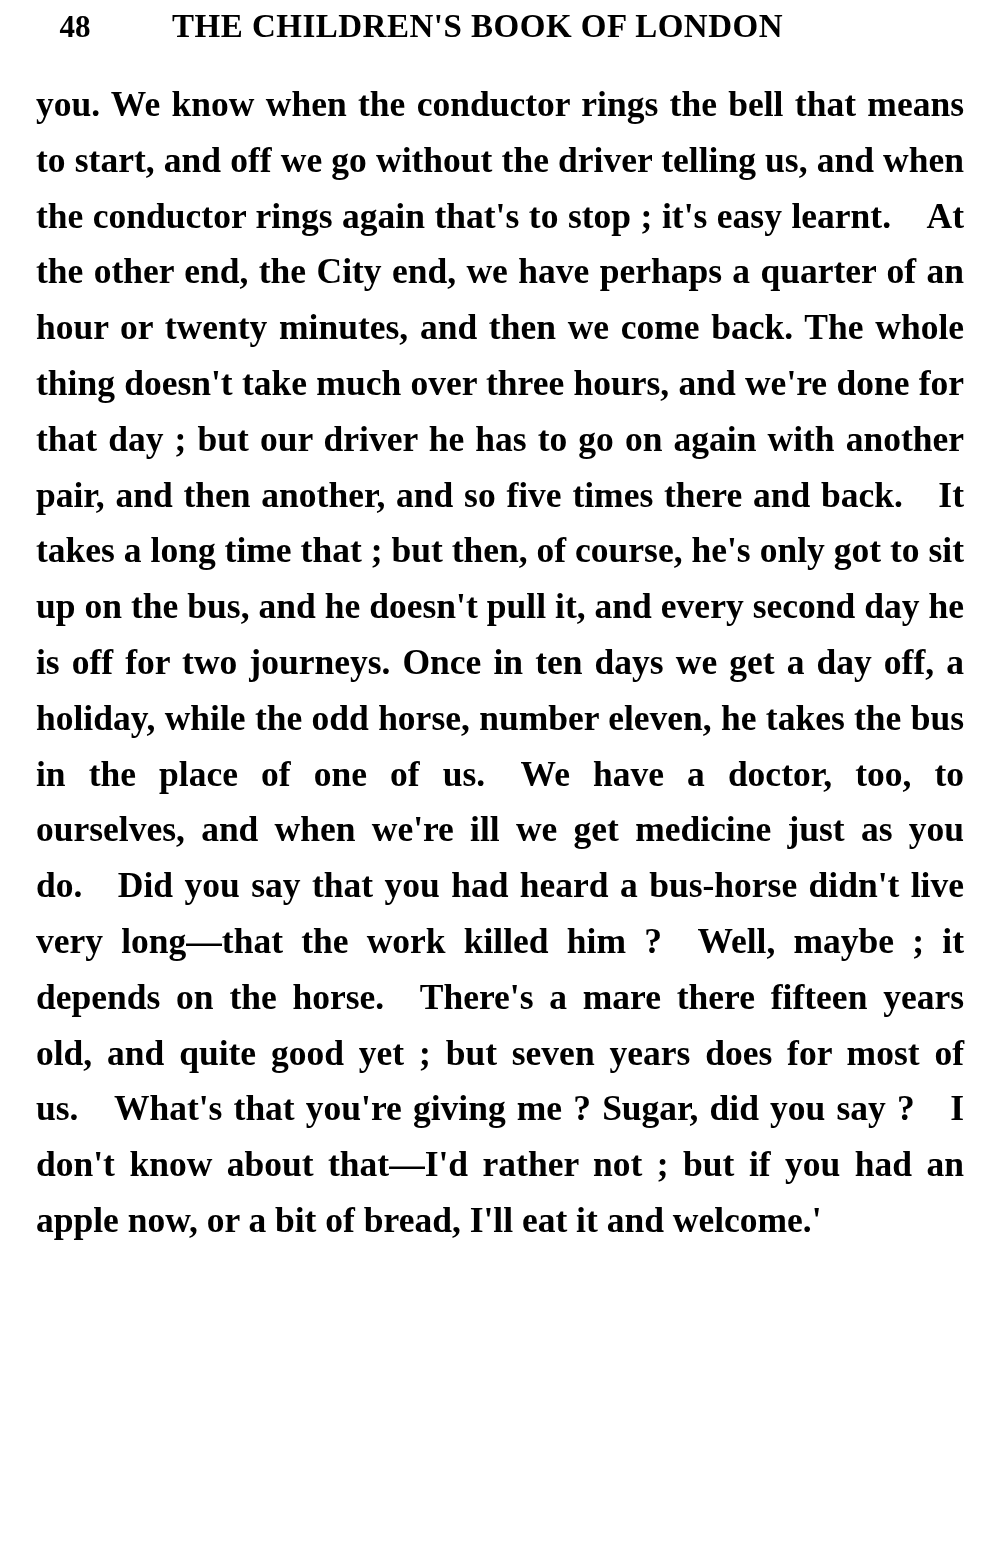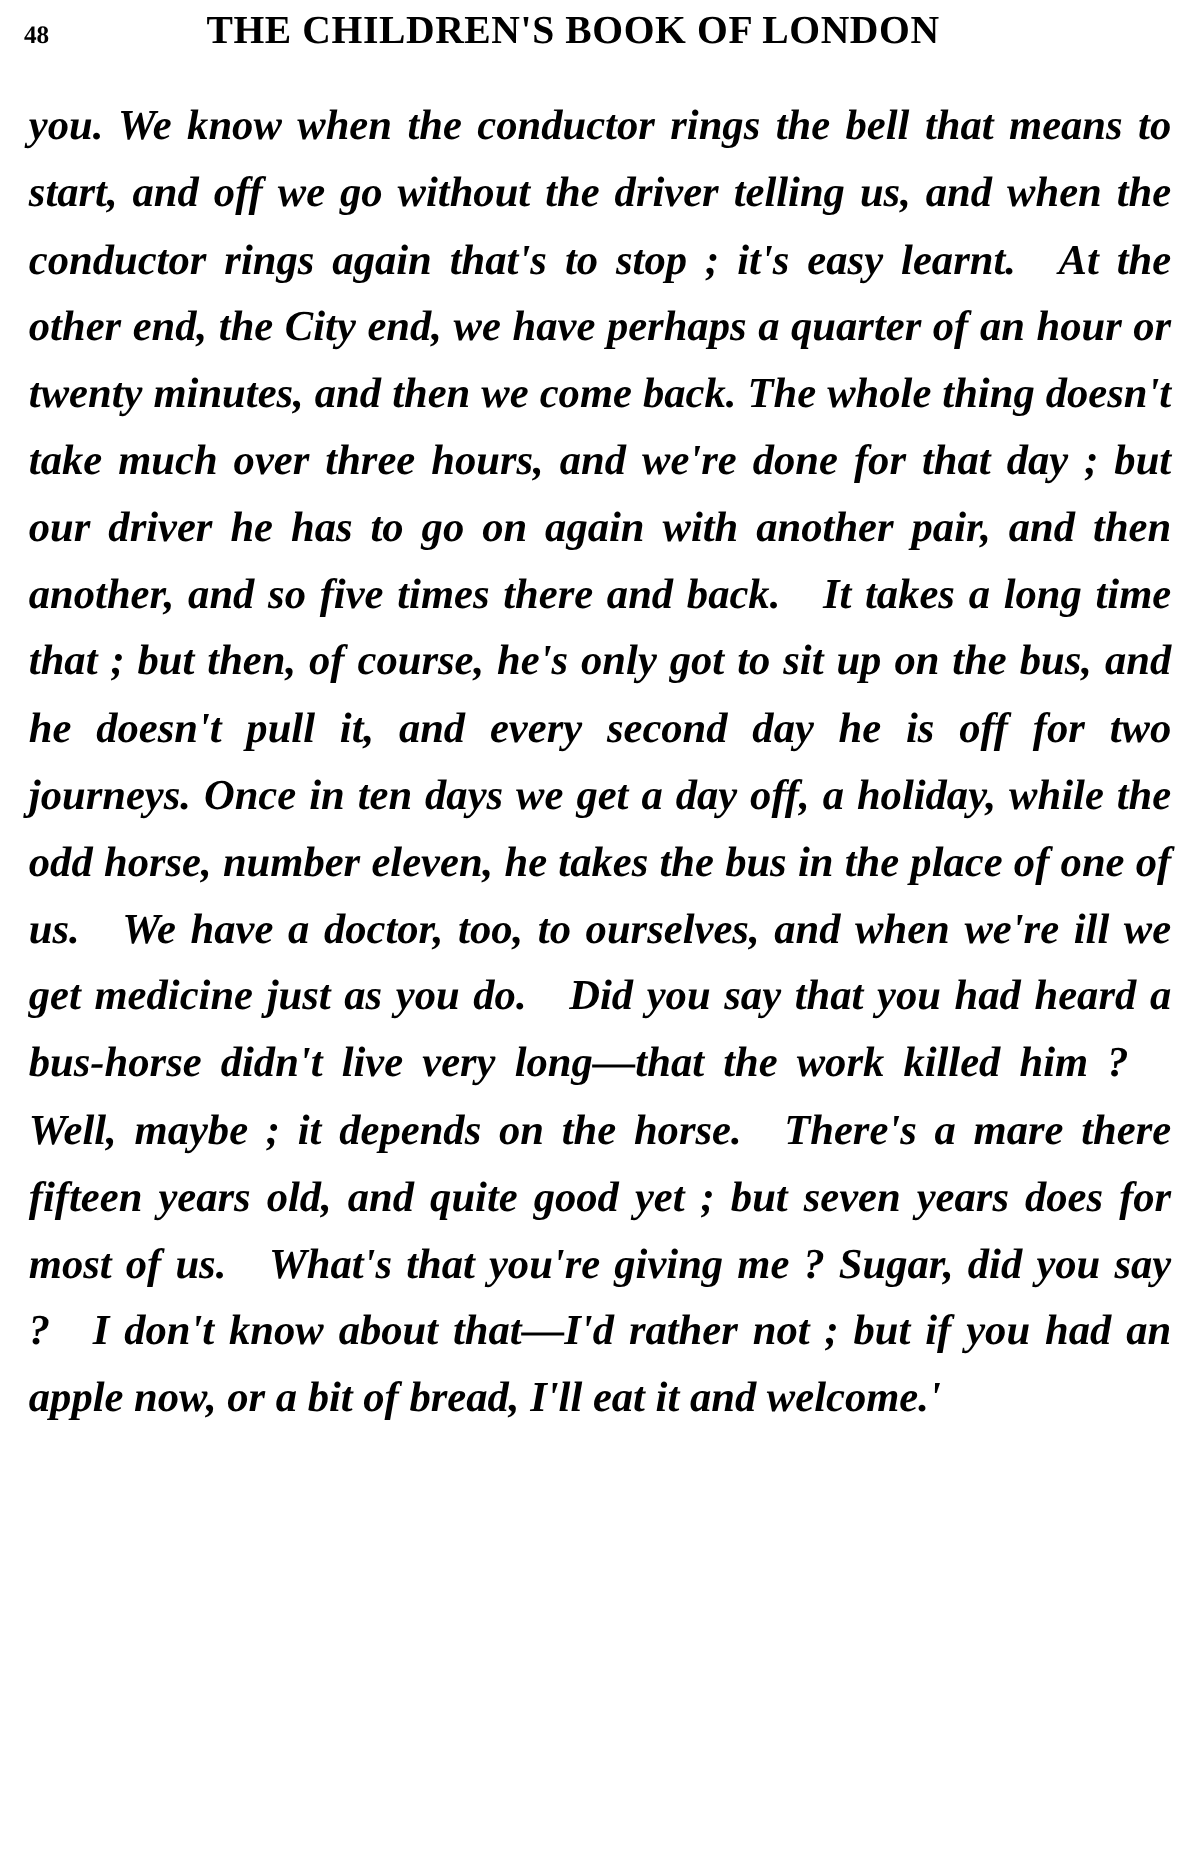--- a/index.html
+++ b/index.html
@@ -22,48 +22,48 @@
     padding: 10px 16px 0 16px;
   }
   .header {
     display: flex;
     align-items: baseline;
     margin: 0 0 34px 0;
     padding: 0 4px;
   }
   .folio {
     font-weight: bold;
-    font-size: 21px;
+    font-size: 31px;
     letter-spacing: 0px;
     line-height: 1;
     width: 110px;
     flex: 0 0 110px;
+    text-align: center;
   }
   .running-title {
     font-weight: bold;
     font-size: 33px;
     letter-spacing: 0.5px;
     line-height: 1;
     flex: 1 1 auto;
     text-align: left;
     white-space: nowrap;
     margin-left: 42px;
   }
   .body-text {
     font-size: 35.5px;
     font-weight: bold;
     line-height: 55.8px;
     text-align: justify;
     text-justify: inter-word;
     letter-spacing: 0px;
     word-spacing: 0px;
-    margin: 4px;
+    margin: 16px;
     padding: 0 4px;
     hyphens: none;
-    font-style: italic;
   }
 </style>
 </head>
 <body>
 
 <div class="page">
 
   <div class="header">
     <span class="folio">48</span>
     <span class="running-title">THE CHILDREN'S BOOK OF LONDON</span>

